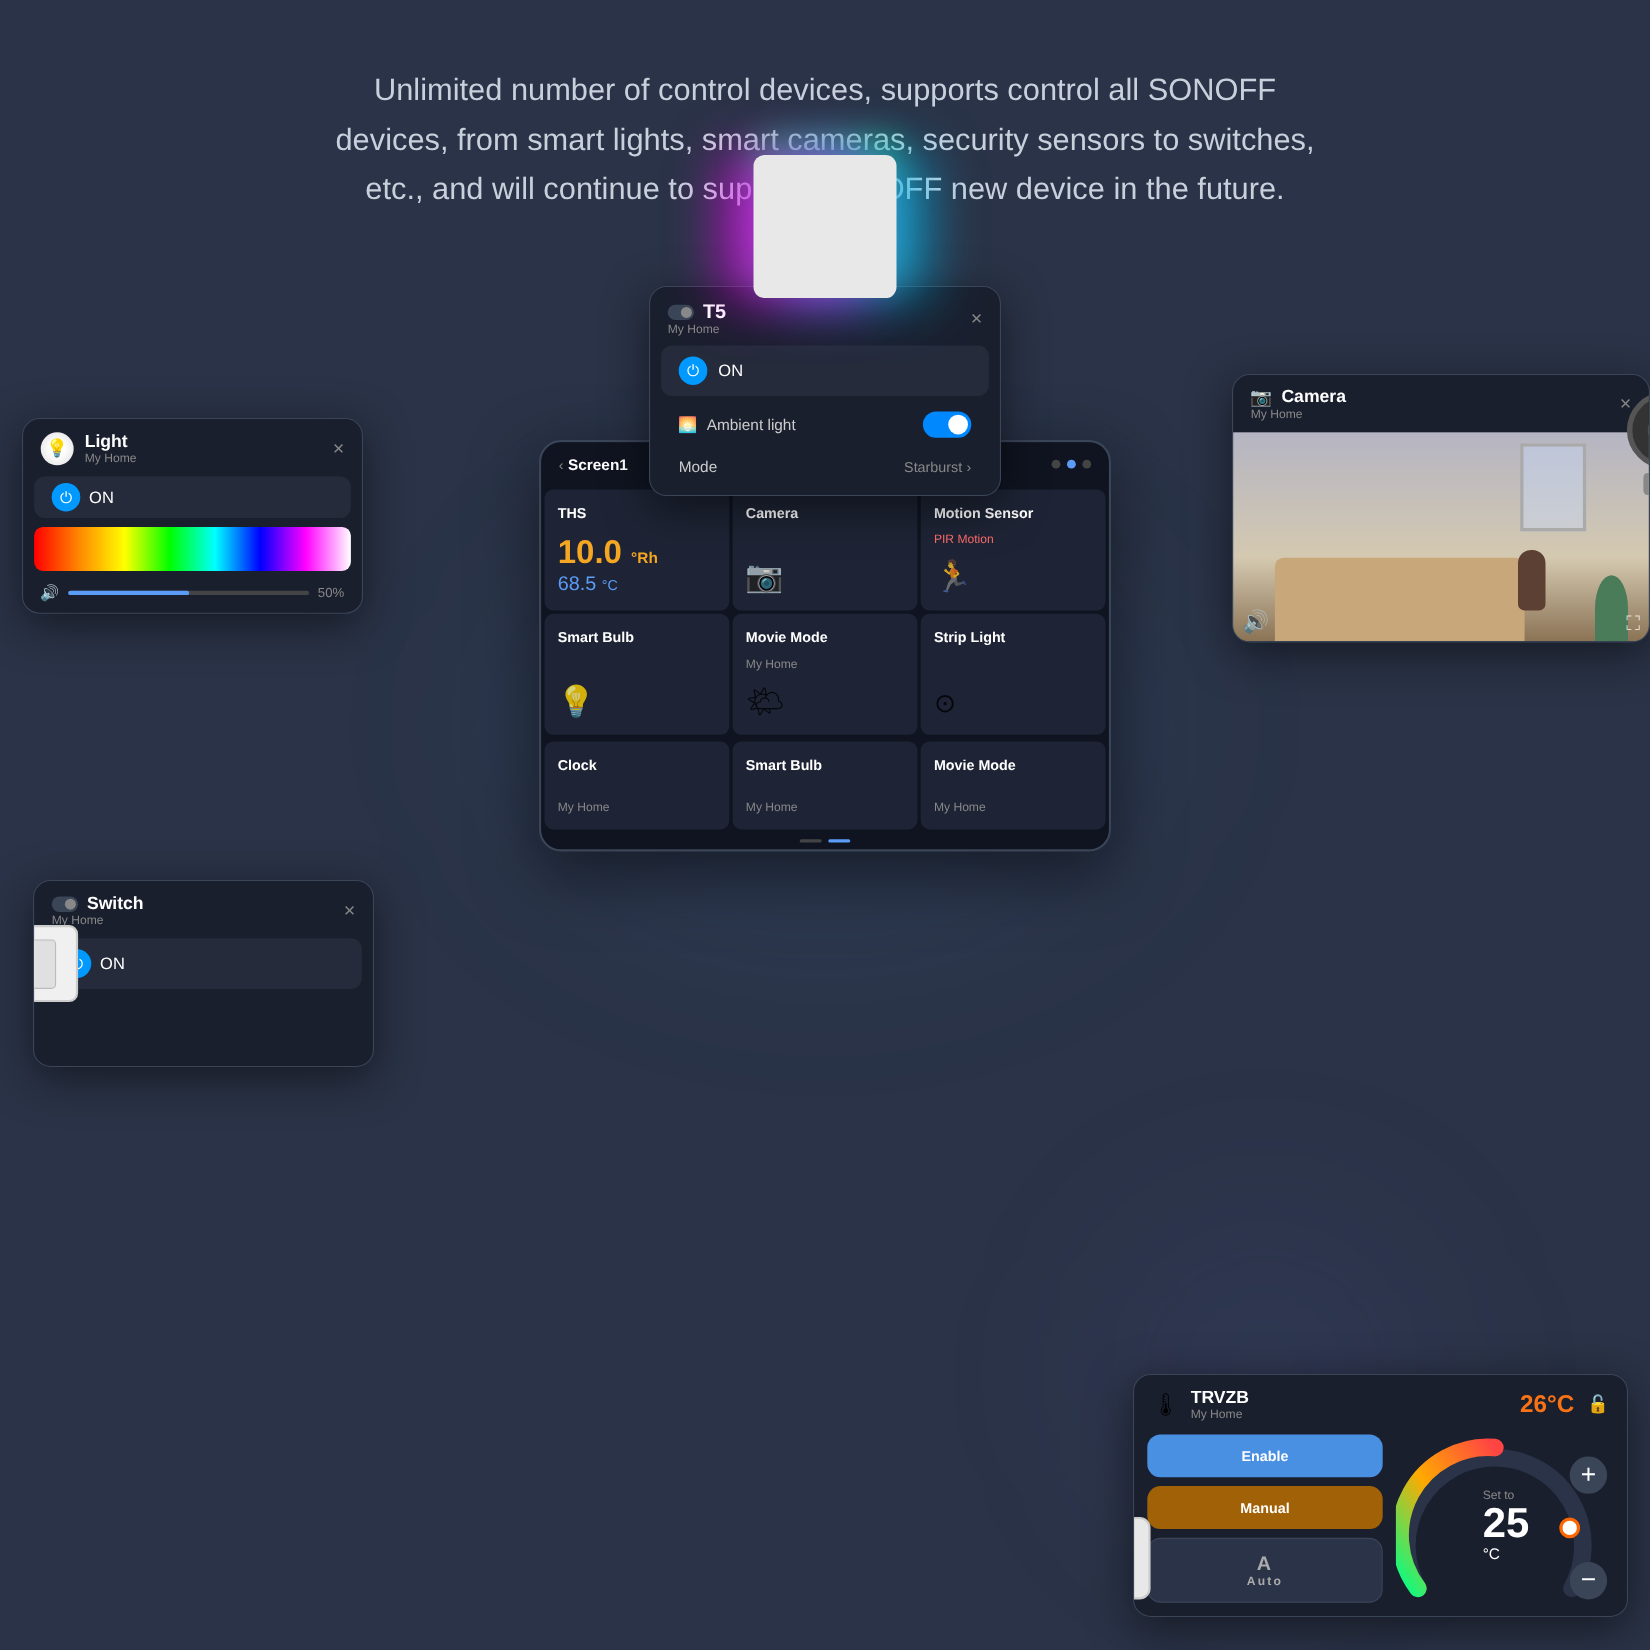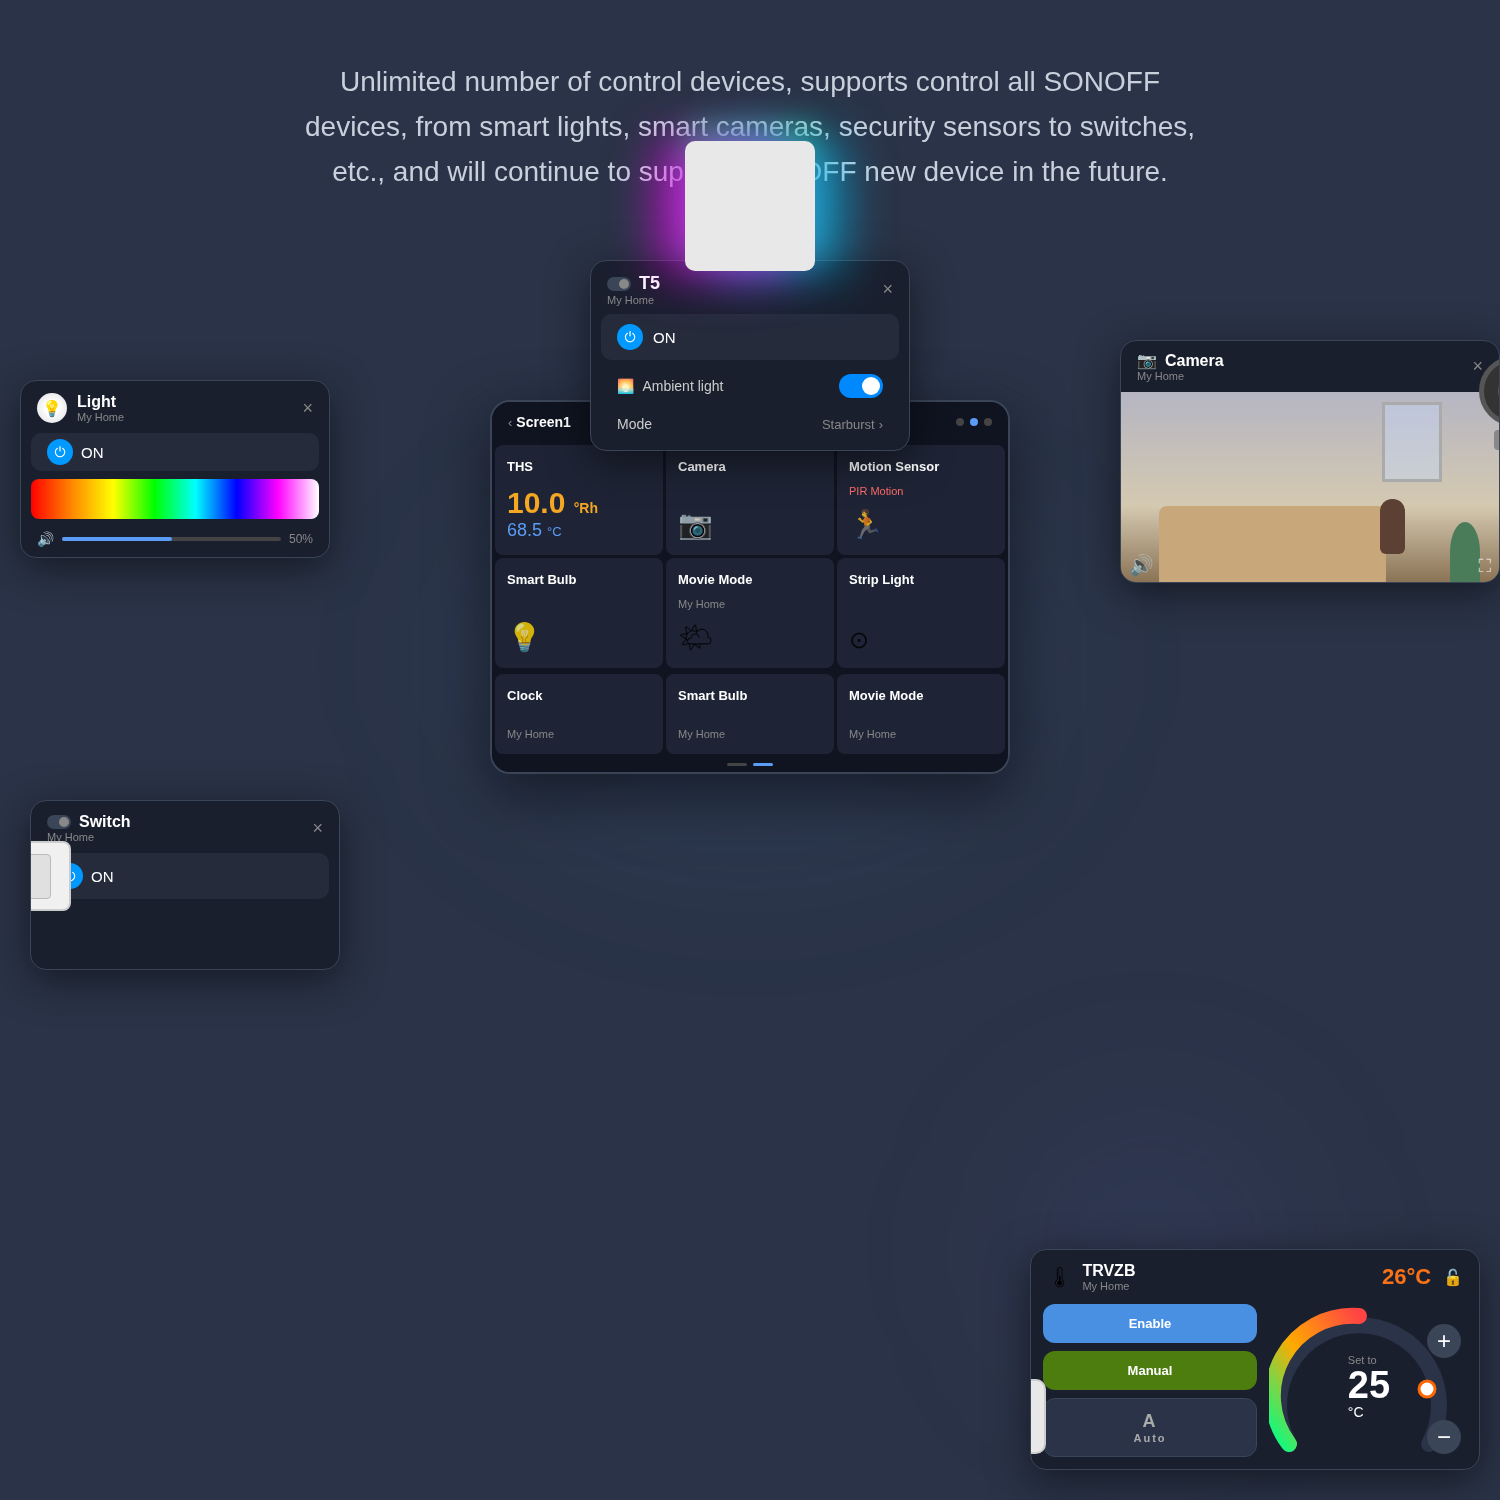--- a/index.html
+++ b/index.html
@@ -312,21 +312,21 @@
     }
     .trvzb-btn {
       background: #4a90e2;
       border-radius: 12px;
       padding: 12px 8px;
       text-align: center;
       color: white;
       font-size: 13px;
       font-weight: 600;
     }
-    .trvzb-btn.manual { background: #4d7c0f; }
+    .trvzb-btn.manual { background: #a16207; }
     .trvzb-btn.auto { background: #2a3347; border: 1px solid #3a4558; color: #aaa; letter-spacing: 2px; }
     .scene-bg-glow {
       position: absolute;
       border-radius: 50%;
       filter: blur(80px);
       z-index: 0;
       pointer-events: none;
     }
 
     .popup-switch-header { display: flex; align-items: center; justify-content: space-between; padding: 12px 16px 4px; }

